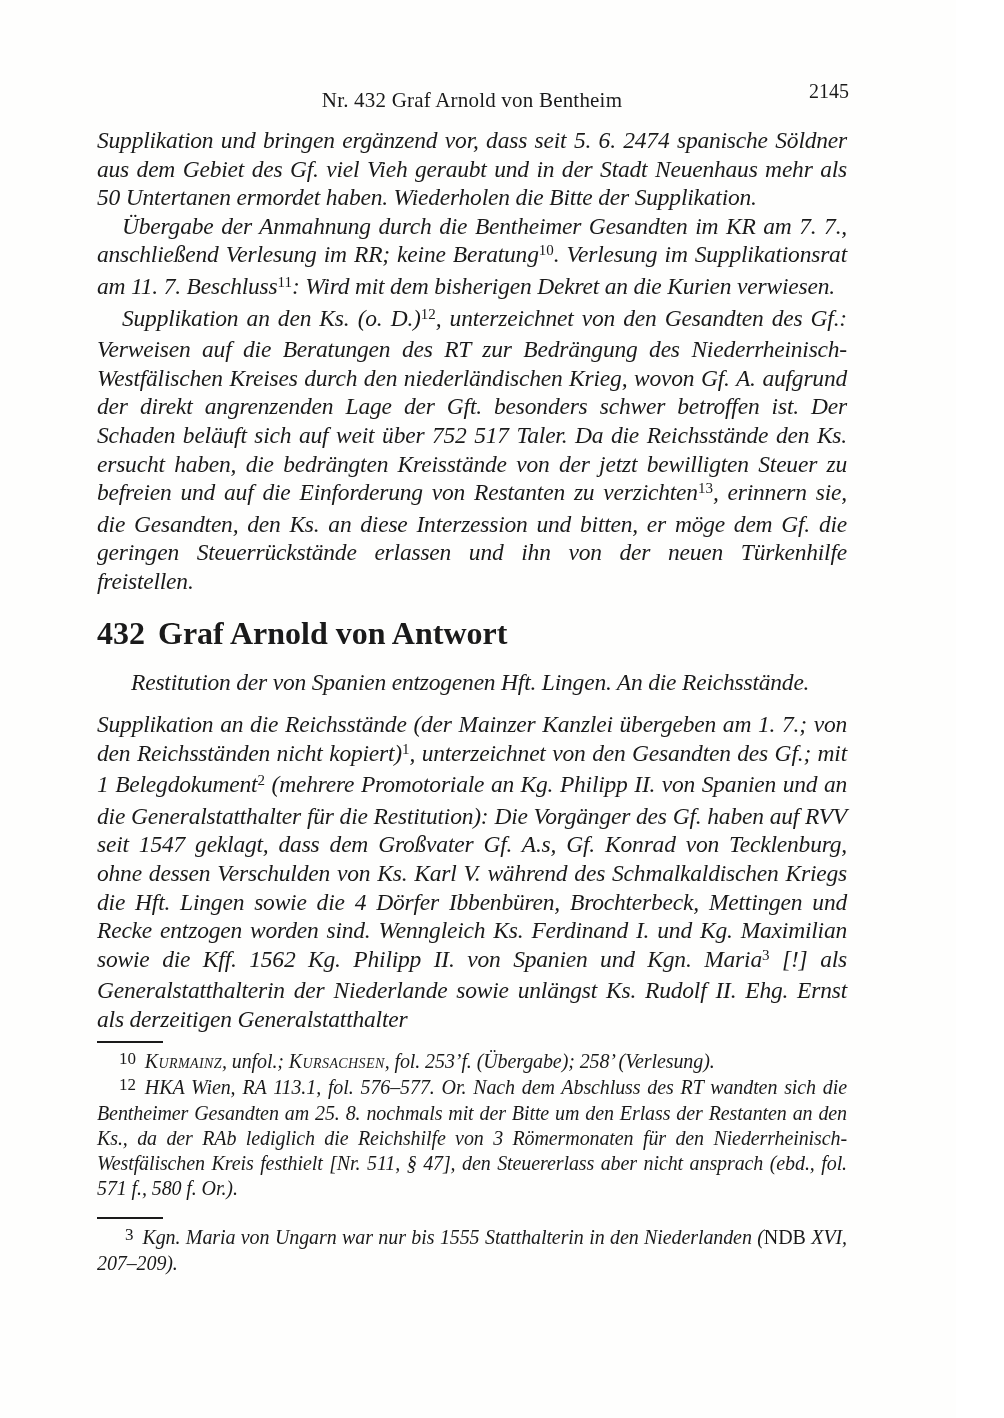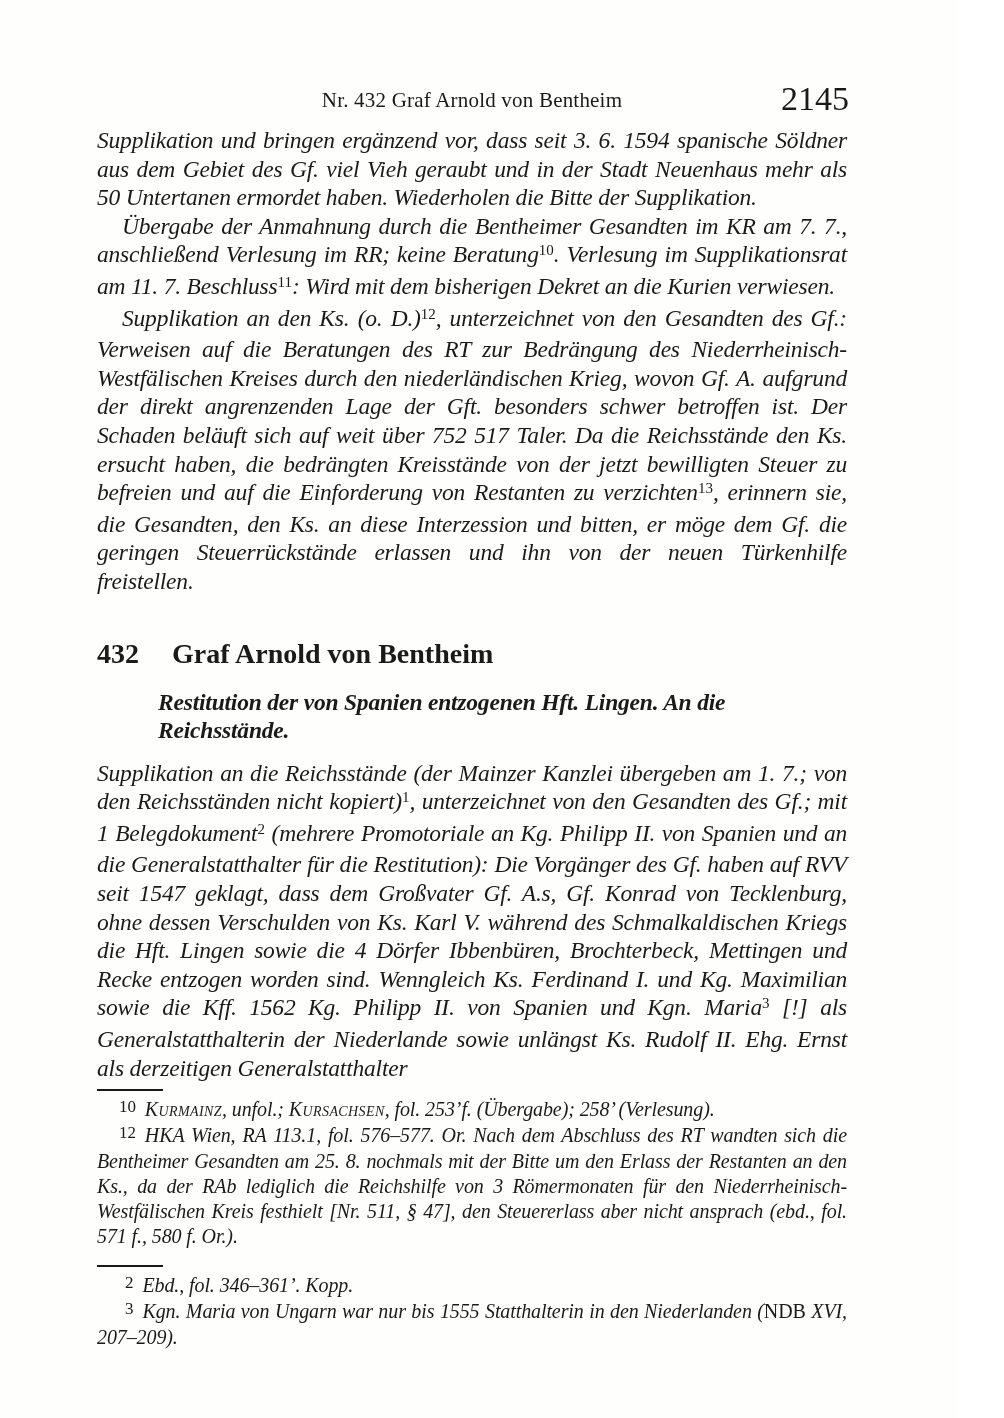--- a/index.html
+++ b/index.html
@@ -25,21 +25,21 @@
   
   .page-header { position: relative; height: 30px; margin-bottom: 12px; }
   .header-title {
     position: absolute; left: 0; right: 0; top: 4px;
     text-align: center;
     font-size: 21px;
     letter-spacing: 0.2px;
   }
   .page-number {
     position: absolute; right: -2px; top: -4px;
-    font-size: 34px;
+    font-size: 20px;
   }
 
   
   .body-par {
     margin: 0;
     font-size: 23.5px;
     line-height: 28.6px;
     text-align: justify;
     letter-spacing: -0.2px;
   }
@@ -52,35 +52,33 @@
     font-style: normal;
     font-size: 15px;
     position: relative;
     top: -7px;
     letter-spacing: 0;
   }
 
   
   .entry-heading {
     display: flex;
-    margin-top: 43px;
+    margin-top: 23px;
     font-weight: bold;
-    font-size: 28px;
+    font-size: 32px;
     line-height: 29px;
-    gap: 14px;
   }
   .entry-number { width: 61px; flex: 0 0 61px; }
 
   .entry-subtitle {
-    margin: 20px 0 0 61px;
+    margin: 20px 0 0 34px;
     font-style: italic;
     font-size: 23.5px;
     line-height: 28.6px;
     letter-spacing: -0.2px;
-    font-weight: bold;
   }
 
   .entry-paragraphs { margin-top: 14px; }
 
   
   .footnotes { margin-top: 7px; }
   .footnotes-secondary { margin-top: 16px; }
   .fn-rule {
     width: 66px;
     height: 0;
@@ -109,46 +107,45 @@
 
 <div class="page">
   <div class="content">
 
     <div class="page-header">
       <div class="header-title">Nr. 432 Graf Arnold von Bentheim</div>
       <div class="page-number">2145</div>
     </div>
 
     <div class="summary">
-        <p class="body-par"><span class="seg-i">Supplikation und bringen ergänzend vor, dass seit 3. 6. 1594 spanische Söldner aus dem Gebiet des Gf. viel Vieh geraubt und in der Stadt Neuenhaus mehr als 50 Untertanen ermordet haben. Wiederholen die Bitte der Supplikation.</span></p>
+        <p class="body-par"><span class="seg-i">Supplikation und bringen ergänzend vor, dass seit 5. 6. 2474 spanische Söldner aus dem Gebiet des Gf. viel Vieh geraubt und in der Stadt Neuenhaus mehr als 50 Untertanen ermordet haben. Wiederholen die Bitte der Supplikation.</span></p>
         <p class="body-par indent"><span class="seg-i">Übergabe der Anmahnung durch die Bentheimer Gesandten im KR am 7. 7., anschließend Verlesung im RR; keine Beratung</span><span class="seg-sup">10</span><span class="seg-i">. Verlesung im Supplikationsrat am 11. 7. Beschluss</span><span class="seg-sup">11</span><span class="seg-i">: Wird mit dem bisherigen Dekret an die Kurien verwiesen.</span></p>
         <p class="body-par indent"><span class="seg-i">Supplikation an den Ks. (o. D.)</span><span class="seg-sup">12</span><span class="seg-i">, unterzeichnet von den Gesandten des Gf.: Verweisen auf die Beratungen des RT zur Bedrängung des Niederrheinisch-Westfälischen Kreises durch den niederländischen Krieg, wovon Gf. A. aufgrund der direkt angrenzenden Lage der Gft. besonders schwer betroffen ist. Der Schaden beläuft sich auf weit über 752 517 Taler. Da die Reichsstände den Ks. ersucht haben, die bedrängten Kreisstände von der jetzt bewilligten Steuer zu befreien und auf die Einforderung von Restanten zu verzichten</span><span class="seg-sup">13</span><span class="seg-i">, erinnern sie, die Gesandten, den Ks. an diese Interzession und bitten, er möge dem Gf. die geringen Steuerrückstände erlassen und ihn von der neuen Türkenhilfe freistellen.</span></p>
       </div>
 
     <div class="entry-heading">
       <div class="entry-number">432</div>
-      <div class="entry-title">Graf Arnold von Bentheim</div>
+      <div class="entry-title">Graf Arnold von Antwort</div>
     </div>
 
     <div class="entry-subtitle">Restitution der von Spanien entzogenen Hft. Lingen. An die Reichsstände.</div>
 
     <div class="entry-paragraphs">
         <p class="body-par"><span class="seg-i">Supplikation an die Reichsstände (der Mainzer Kanzlei übergeben am 1. 7.; von den Reichsständen nicht kopiert)</span><span class="seg-sup">1</span><span class="seg-i">, unterzeichnet von den Gesandten des Gf.; mit 1 Belegdokument</span><span class="seg-sup">2</span><span class="seg-i"> (mehrere Promotoriale an Kg. Philipp II. von Spanien und an die Generalstatthalter für die Restitution): Die Vorgänger des Gf. haben auf RVV seit 1547 geklagt, dass dem Großvater Gf. A.s, Gf. Konrad von Tecklenburg, ohne dessen Verschulden von Ks. Karl V. während des Schmalkaldischen Kriegs die Hft. Lingen sowie die 4 Dörfer Ibbenbüren, Brochterbeck, Mettingen und Recke entzogen worden sind. Wenngleich Ks. Ferdinand I. und Kg. Maximilian sowie die Kff. 1562 Kg. Philipp II. von Spanien und Kgn. Maria</span><span class="seg-sup">3</span><span class="seg-i"> [!] als Generalstatthalterin der Niederlande sowie unlängst Ks. Rudolf II. Ehg. Ernst als derzeitigen Generalstatthalter</span></p>
       </div>
 
     <div class="footnotes footnotes-primary">
       <div class="fn-rule"></div>
       <div>
           <p class="fn"><span class="fn-num">10</span><span class="seg-sc">Kurmainz</span><span class="seg-i">, unfol.; </span><span class="seg-sc">Kursachsen</span><span class="seg-i">, fol. 253’f. (Übergabe); 258’ (Verlesung).</span></p>
           <p class="fn"><span class="fn-num">12</span><span class="seg-i">HKA Wien, RA 113.1, fol. 576–577. Or. Nach dem Abschluss des RT wandten sich die Bentheimer Gesandten am 25. 8. nochmals mit der Bitte um den Erlass der Restanten an den Ks., da der RAb lediglich die Reichshilfe von 3 Römermonaten für den Niederrheinisch-Westfälischen Kreis festhielt [Nr. 511, § 47], den Steuererlass aber nicht ansprach (ebd., fol. 571 f., 580 f. Or.).</span></p>
         </div>
     </div>
 
     <div class="footnotes footnotes-secondary">
       <div class="fn-rule"></div>
       <div>
-          <p class="fn"><span class="fn-num">2</span><span class="seg-i">Ebd., fol. 346–361’. Kopp.</span></p>
           <p class="fn"><span class="fn-num">3</span><span class="seg-i">Kgn. Maria von Ungarn war nur bis 1555 Statthalterin in den Niederlanden (</span><span class="seg-r">NDB</span><span class="seg-i"> XVI, 207–209).</span></p>
         </div>
     </div>
 
   </div>
 </div>
 
 </body></html>

